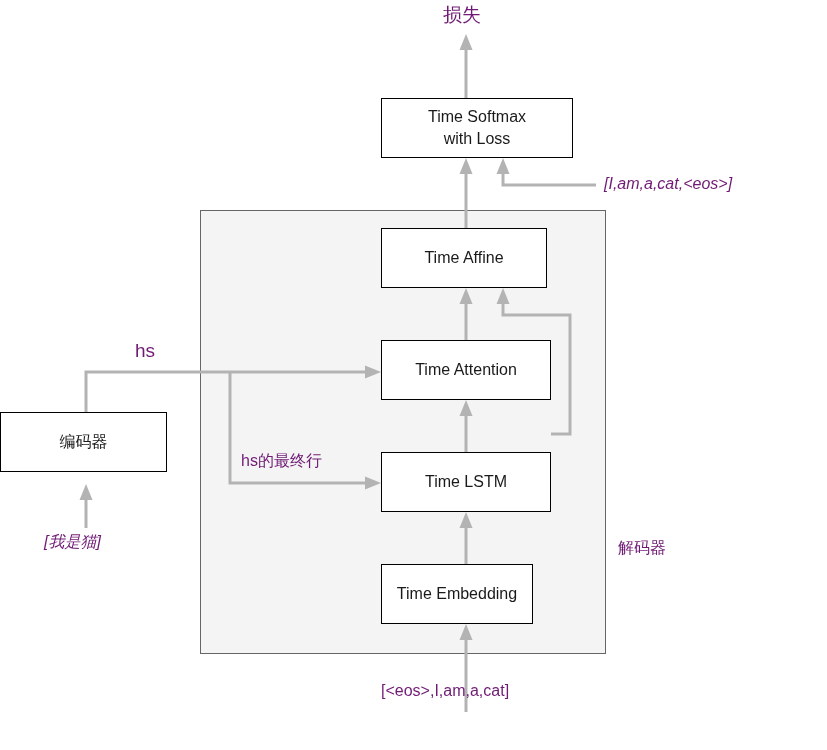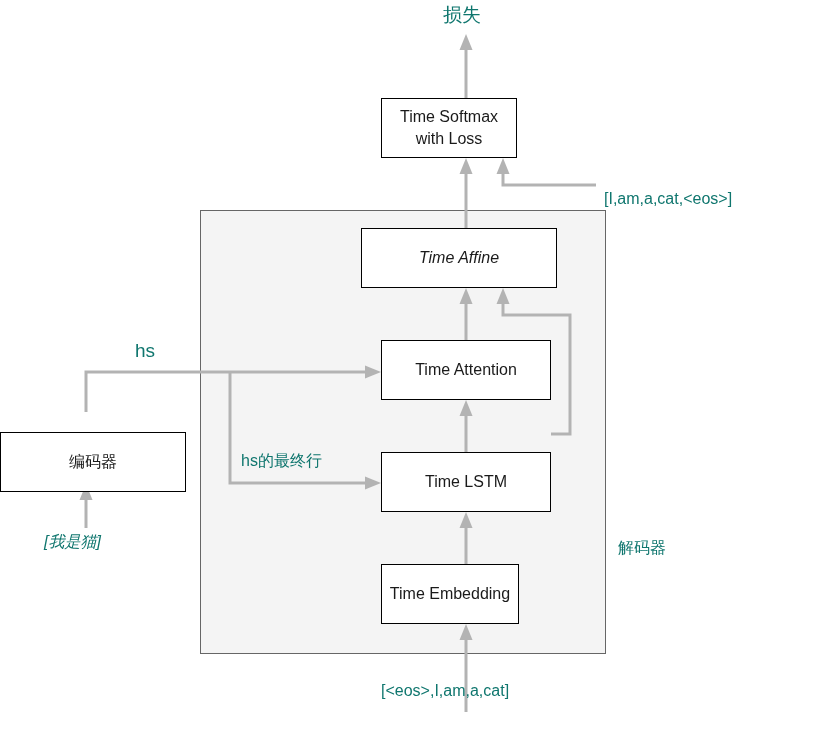--- a/index.html
+++ b/index.html
@@ -31,21 +31,21 @@
     justify-content: center;
     text-align: center;
     font-size: 16px;
     color: #1a1a1a;
     line-height: 1.35;
     white-space: pre-line;
   }
   .label {
     position: absolute;
     font-size: 16px;
-    color: #0f766e;
+    color: #701a75;
     white-space: nowrap;
   }
   .label-lg {
     font-size: 19px;
   }
   svg.wires {
     position: absolute;
     left: 0;
     top: 0;
     width: 827px;
@@ -122,38 +122,38 @@
 
     <g>
       <path d="M 230 372 L 230 483 L 369 483"></path>
       <polygon points="381,483 365,476.5 365,489.5"></polygon>
     </g>
 
   </svg>
 
   <div class="label label-lg" style="left:443px; top:2px;">损失</div>
 
-  <div class="node" style="left:381px; top:98px; width:136px; height:60px;">Time Softmax
+  <div class="node" style="left:381px; top:98px; width:192px; height:60px;">Time Softmax
 with Loss</div>
 
-  <div class="node" style="left:361px; top:228px; width:196px; height:60px;font-style:italic;">Time Affine</div>
+  <div class="node" style="left:381px; top:228px; width:166px; height:60px;">Time Affine</div>
 
   <div class="node" style="left:381px; top:340px; width:170px; height:60px;">Time Attention</div>
 
   <div class="node" style="left:381px; top:452px; width:170px; height:60px;">Time LSTM</div>
 
-  <div class="node" style="left:381px; top:564px; width:138px; height:60px;">Time Embedding</div>
+  <div class="node" style="left:381px; top:564px; width:152px; height:60px;">Time Embedding</div>
 
-  <div class="node" style="left:0px; top:432px; width:186px; height:60px;text-align:center;">编码器</div>
+  <div class="node" style="left:0px; top:412px; width:167px; height:60px;text-align:center;">编码器</div>
 
   <div class="label label-lg" style="left:135px; top:340px;">hs</div>
 
   <div class="label" style="left:241px; top:451px;text-align:center;">hs的最终行</div>
 
-  <div class="label" style="left:604px; top:190px;">[I,am,a,cat,&lt;eos&gt;]</div>
+  <div class="label" style="left:604px; top:175px;font-style:italic;">[I,am,a,cat,&lt;eos&gt;]</div>
 
   <div class="label" style="left:618px; top:538px;">解码器</div>
 
   <div class="label" style="left:44px; top:532px;font-style:italic;">[我是猫]</div>
 
   <div class="label" style="left:381px; top:682px;">[&lt;eos&gt;,I,am,a,cat]</div>
 
 </div>
 
 </body></html>

